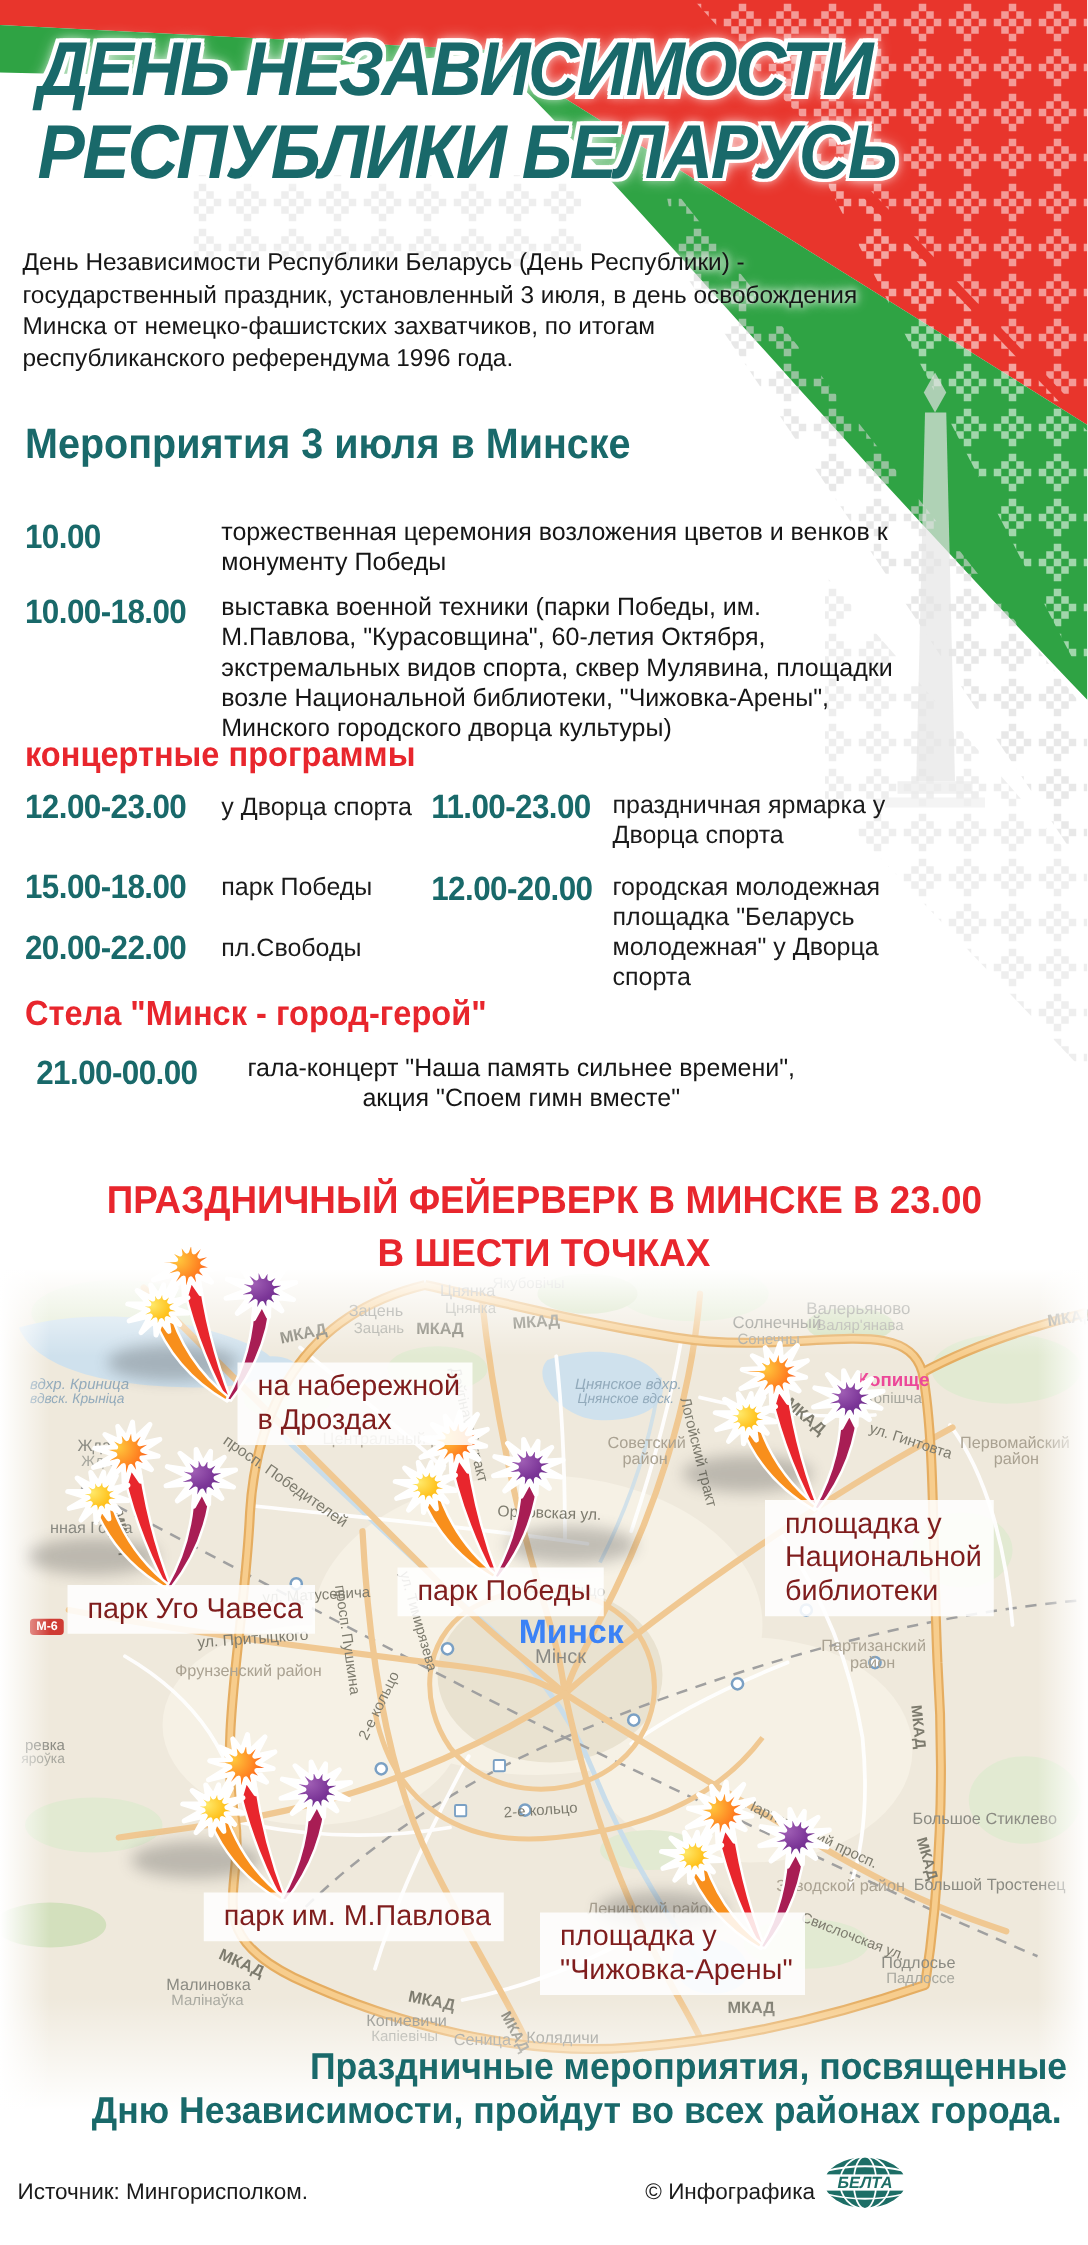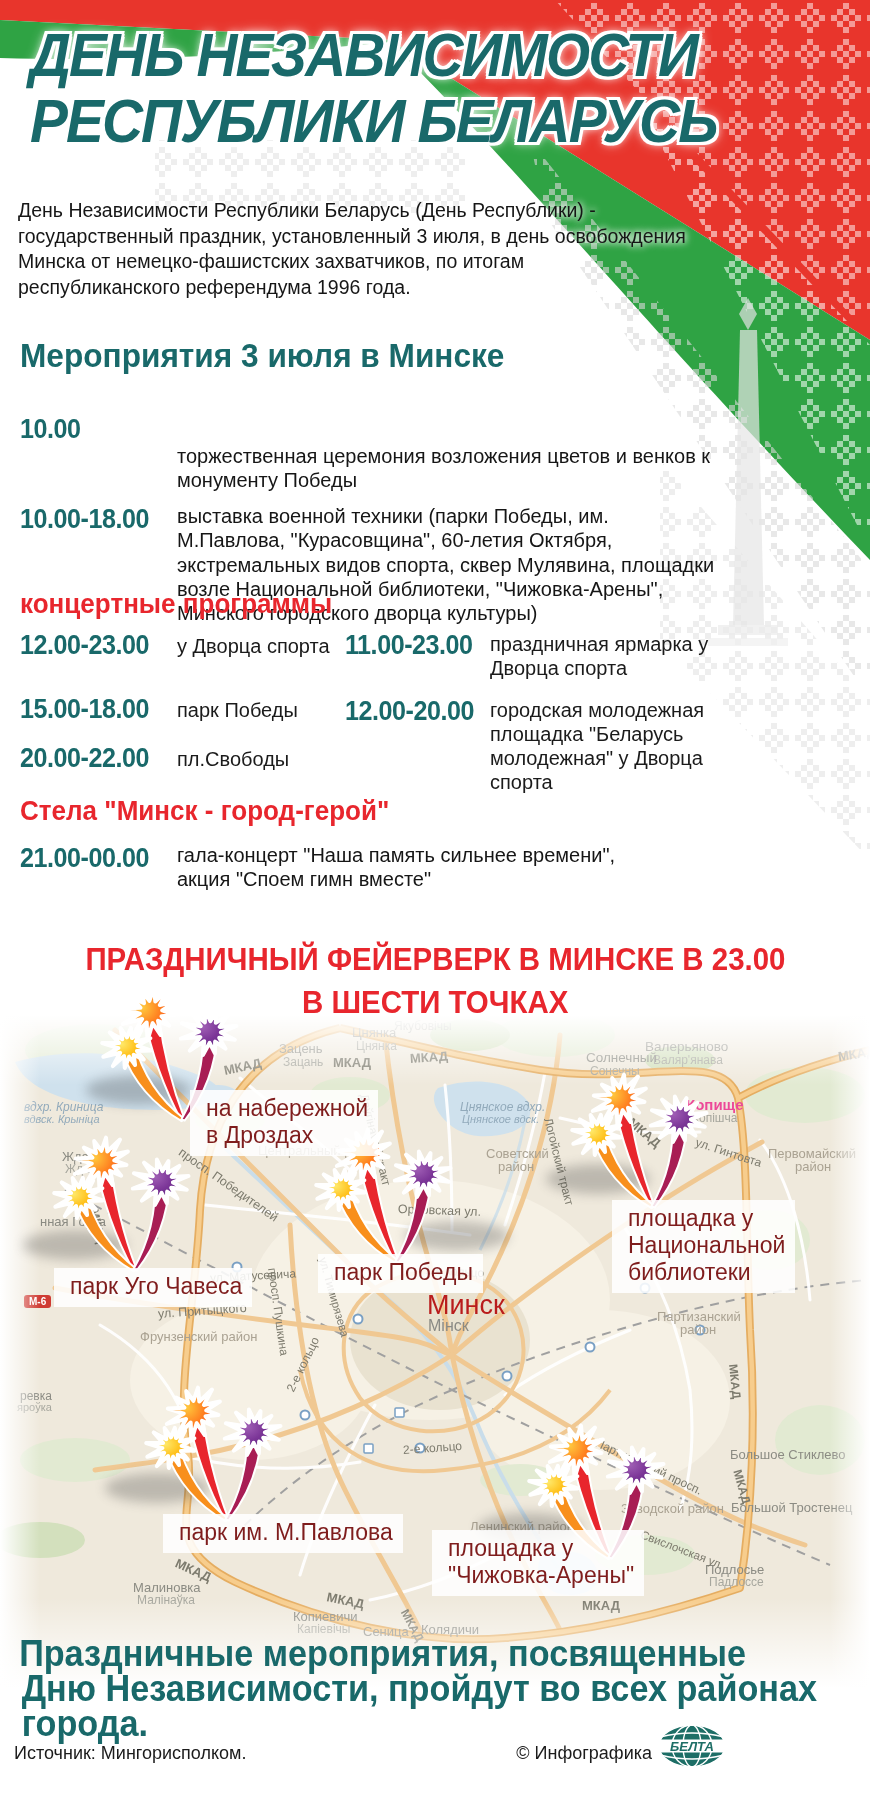--- a/index.html
+++ b/index.html
@@ -23,22 +23,22 @@
   .evtime{flex:0 0 157px;font-size:27px;font-weight:bold;color:#19696a;letter-spacing:-.5px;}
   .evdesc{width:545px;font-size:20px;line-height:1.22;color:#161616;}
   .crow{display:flex;align-items:flex-start;}
   .ctimeL{flex:0 0 157px;font-size:27px;font-weight:bold;color:#19696a;letter-spacing:-.5px;}
   .ctimeR{flex:0 0 145px;font-size:27px;font-weight:bold;color:#19696a;letter-spacing:-.5px;}
   .cdescL{width:200px;font-size:20px;line-height:1.2;padding-top:4px;}
   .cdescR{width:258px;font-size:20px;line-height:1.2;padding-top:2px;}
 
   .fx-title{left:0;top:938px;width:870px;text-align:center;color:#e8262d;
             font-size:31px;font-weight:bold;line-height:43px;z-index:7;}
-  .bottom-note{left:0;top:1636px;width:870px;text-align:left;color:#19696a;
-               font-size:36px;font-weight:bold;line-height:35px;z-index:7;}
+  .bottom-note{left:0;top:1636px;width:870px;text-align:right;color:#19696a;
+               font-size:30px;font-weight:bold;line-height:35px;z-index:7;}
 
   .sitebox{position:absolute;background:rgba(255,255,255,.87);padding:5px 10px 7px 16px;
            font-size:23px;line-height:1.18;color:#7f1d1d;white-space:nowrap;z-index:6;}
   .ml{position:absolute;white-space:nowrap;line-height:1;transform-origin:0 50%;z-index:2;}
   #maplabels,#siteboxes{position:absolute;left:0;top:0;width:870px;height:1796px;pointer-events:none;}
   .m6{position:absolute;left:24px;top:1295px;background:#cf3b33;color:#fff;font-size:10px;
       font-weight:bold;padding:1px 5px;border-radius:3px;z-index:2;}
 
   .fade{position:absolute;z-index:3;pointer-events:none;}
   .fadeT{left:0;top:1000px;width:870px;height:85px;background:linear-gradient(#fff 18%,rgba(255,255,255,0));}
@@ -103,21 +103,21 @@
     <span class="cond">РЕСПУБЛИКИ БЕЛАРУСЬ</span>
   </div>
   <div class="abs intro">День Независимости Республики Беларусь (День Республики) - государственный праздник, установленный 3 июля, в день освобождения Минска от немецко-фашистских захватчиков, по итогам республиканского референдума 1996 года.</div>
 
   <div class="abs sect-teal">
     <span class="cond">Мероприятия 3 июля в Минске</span>
   </div>
   <div class="abs" id="events" style="left:20px;top:414px;width:830px;">
       <div class="crow" style="margin-bottom: 11px;">
         <div class="evtime"><span class="cond">10.00</span></div>
-        <div class="evdesc" style="width: 545px; margin-top: 30px;">торжественная церемония возложения цветов и венков к монументу Победы</div>
+        <div class="evdesc" style="width: 545px;">торжественная церемония возложения цветов и венков к монументу Победы</div>
       </div>
       <div class="crow" style="margin-bottom: 0px;">
         <div class="evtime"><span class="cond">10.00-18.00</span></div>
         <div class="evdesc" style="width: 545px;">выставка военной техники (парки Победы, им. М.Павлова, "Курасовщина", 60-летия Октября, экстремальных видов спорта, сквер Мулявина, площадки возле Национальной библиотеки, "Чижовка-Арены", Минского городского дворца культуры)</div>
       </div>
     </div>
 
   <div class="abs red-head" style="left:20px;top:588px;">
     <span class="cond">концертные программы</span>
   </div>
@@ -143,21 +143,21 @@
       <div class="crow" style="margin-bottom: 0px;">
         <div class="ctimeR"><span class="cond">12.00-20.00</span></div>
         <div class="cdescR">городская молодежная площадка "Беларусь молодежная" у Дворца спорта</div>
       </div>
     </div>
 
   <div class="abs red-head" style="left:20px;top:795px;">
     <span class="cond">Стела "Минск - город-герой"</span>
   </div>
   <div class="abs" id="stela" style="left:20px;top:843px;width:830px;">
-      <div class="crow" style="margin-bottom: 0px;">
+      <div class="crow" style="margin-bottom: 0px; text-align: center;">
         <div class="evtime"><span class="cond">21.00-00.00</span></div>
         <div class="evdesc" style="width: 480px;">гала-концерт "Наша память сильнее времени", акция "Споем гимн вместе"</div>
       </div>
     </div>
 
   <svg class="abs" id="mapsvg" style="left:0;top:1000px;z-index:1" width="870" height="700" viewBox="0 1000 870 700">
     <rect x="0" y="1000" width="870" height="700" fill="#efe9dc"></rect>
     <g fill="#f6f1e5">
       <ellipse cx="430" cy="1300" rx="180" ry="120"></ellipse>
         <ellipse cx="250" cy="1380" rx="120" ry="80"></ellipse>
@@ -270,21 +270,21 @@
       <span class="ml" style="left: 140px; top: 1330px; font-size: 13px; color: rgb(170, 162, 146);">Фрунзенский район</span>
       <span class="ml" style="left: 470px; top: 1520px; font-size: 13px; color: rgb(170, 162, 146);">Ленинский район</span>
       <span class="ml" style="left: 621px; top: 1502px; font-size: 13px; color: rgb(170, 162, 146);">Заводской район</span>
       <span class="ml" style="left: 460px; top: 1101px; font-size: 12px; color: rgb(146, 170, 187); font-style: italic;">Цнянское вдхр.</span>
       <span class="ml" style="left: 462px; top: 1114px; font-size: 11px; color: rgb(146, 170, 187); font-style: italic;">Цнянское вдск.</span>
       <span class="ml" style="left: 24px; top: 1101px; font-size: 12px; color: rgb(146, 170, 187); font-style: italic;">вдхр. Криница</span>
       <span class="ml" style="left: 24px; top: 1114px; font-size: 11px; color: rgb(146, 170, 187); font-style: italic;">вдвск. Крыніца</span>
       <span class="ml" style="left: 40px; top: 1215px; font-size: 13px; color: rgb(139, 139, 131);">нная Горка</span>
       <span class="ml" style="left: 62px; top: 1150px; font-size: 13px; color: rgb(139, 139, 131);">Ждан</span>
       <span class="ml" style="left: 65px; top: 1163px; font-size: 12px; color: rgb(167, 167, 158);">Ждан</span>
-      <span class="ml" style="left: 415px; top: 1292px; font-size: 27px; color: #b91c1c; font-weight: normal; margin-left: 12px;">Минск</span>
+      <span class="ml" style="left: 415px; top: 1292px; font-size: 27px; color: #3b82f6; font-weight: bold;">Минск</span>
       <span class="ml" style="left: 428px; top: 1318px; font-size: 16px; color: rgb(138, 138, 133);">Мінск</span>
       <span class="ml" style="left: 730px; top: 1448px; font-size: 13px; color: rgb(139, 139, 131);">Большое Стиклево</span>
       <span class="ml" style="left: 731px; top: 1501px; font-size: 13px; color: rgb(139, 139, 131);">Большой Тростенец</span>
       <span class="ml" style="left: 705px; top: 1563px; font-size: 13px; color: rgb(139, 139, 131);">Подлосье</span>
       <span class="ml" style="left: 709px; top: 1576px; font-size: 12px; color: rgb(167, 167, 158);">Падлоссе</span>
       <span class="ml" style="left: 133px; top: 1581px; font-size: 13px; color: rgb(139, 139, 131);">Малиновка</span>
       <span class="ml" style="left: 137px; top: 1594px; font-size: 12px; color: rgb(167, 167, 158);">Малінаўка</span>
       <span class="ml" style="left: 293px; top: 1610px; font-size: 13px; color: rgb(139, 139, 131);">Копиевичи</span>
       <span class="ml" style="left: 297px; top: 1623px; font-size: 12px; color: rgb(167, 167, 158);">Капіевічы</span>
       <span class="ml" style="left: 363px; top: 1625px; font-size: 13px; color: rgb(139, 139, 131);">Сеница</span>

